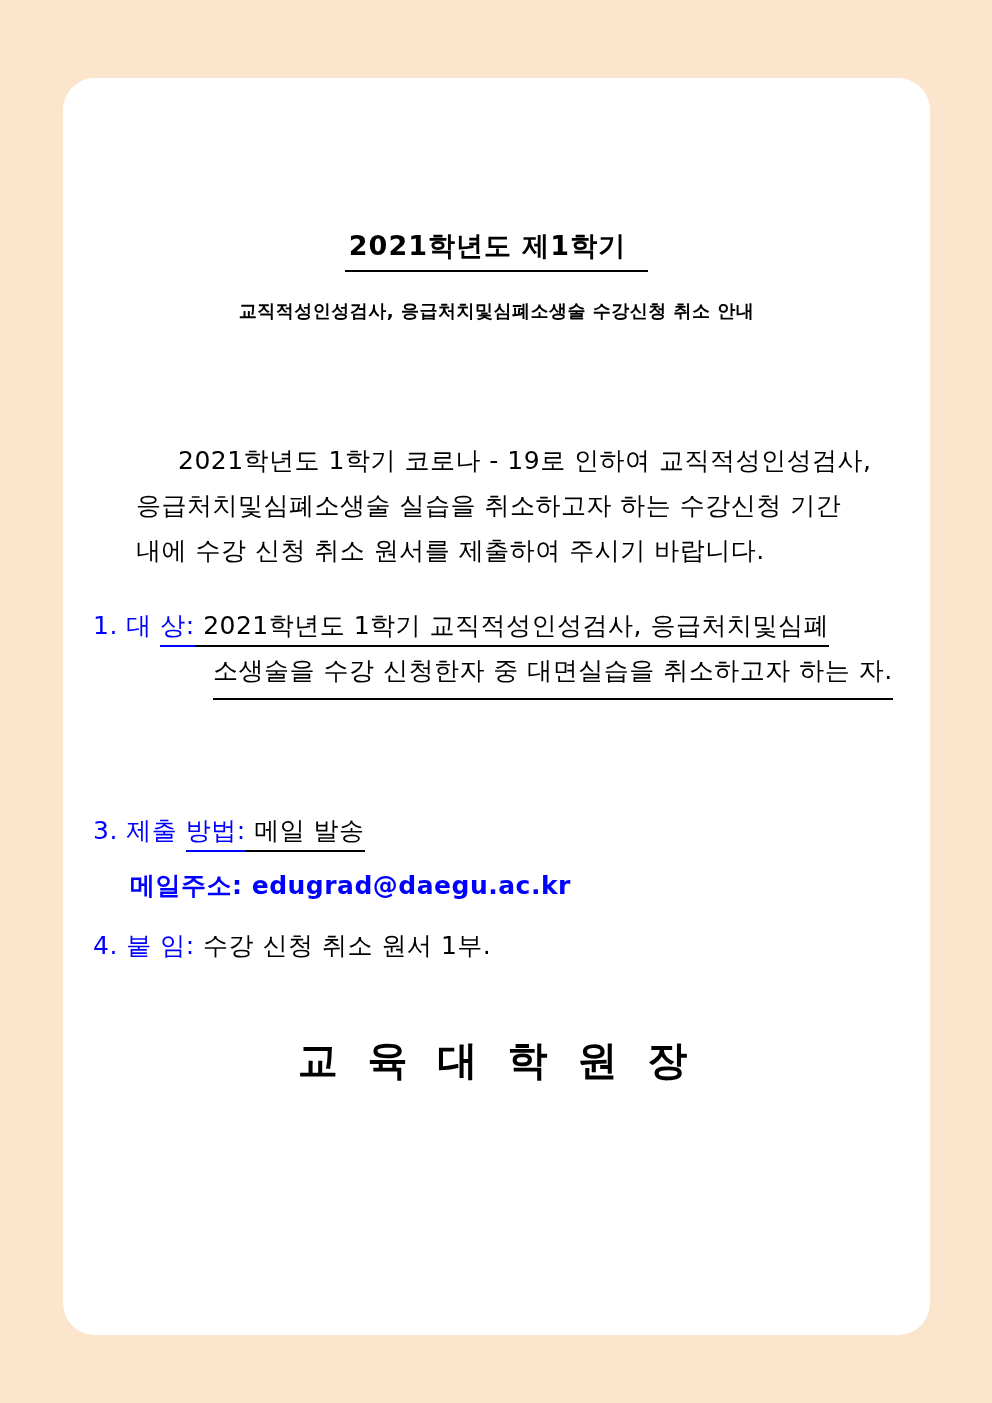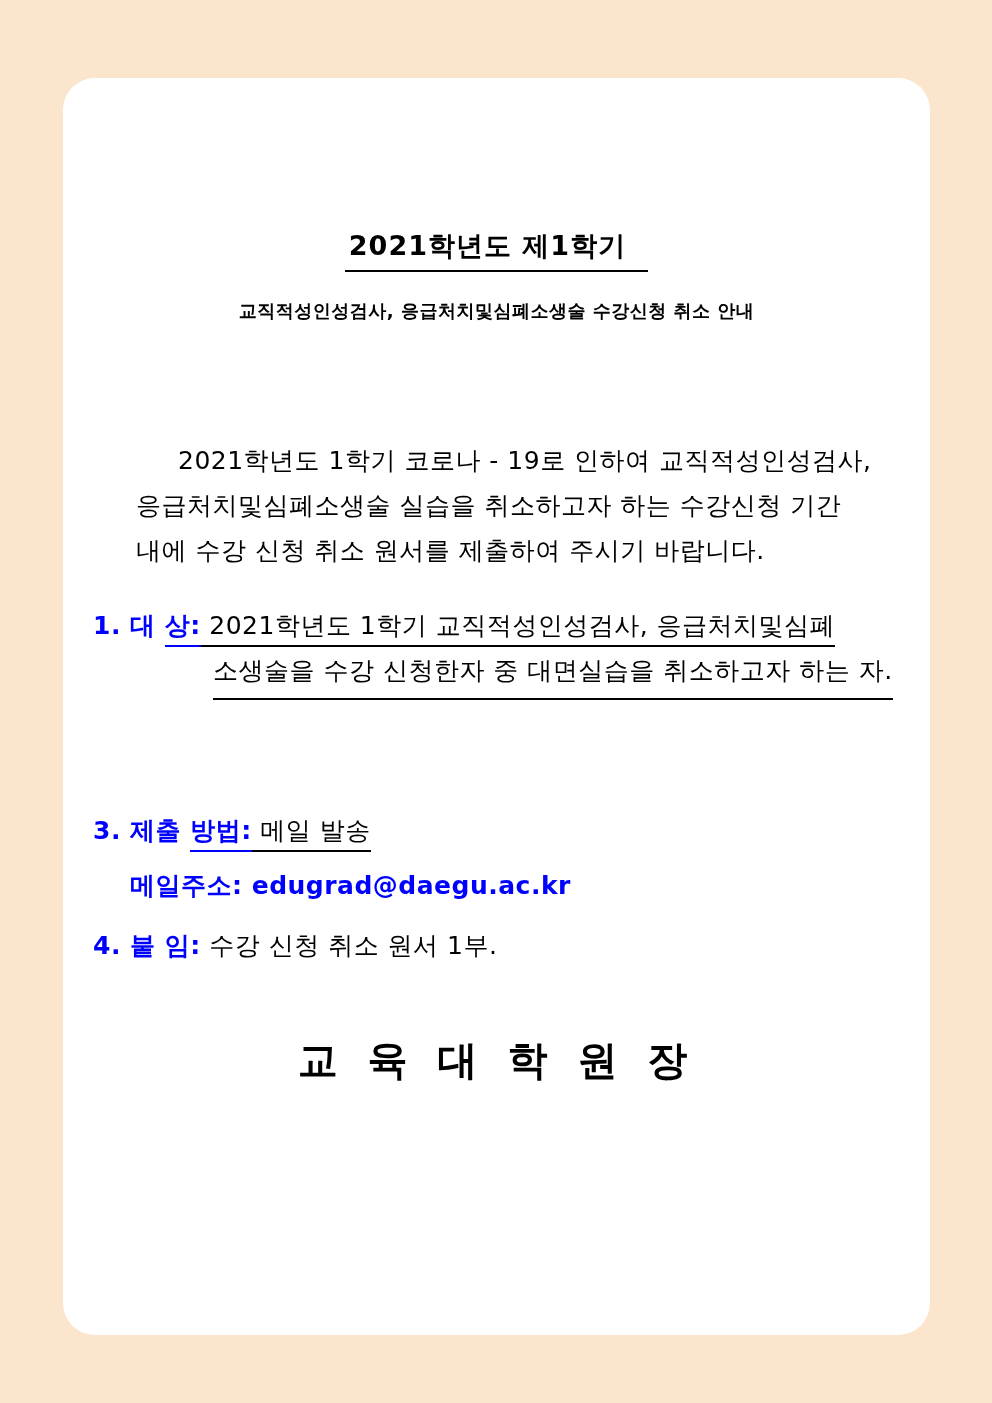--- a/index.html
+++ b/index.html
@@ -74,21 +74,21 @@
   }
   .intro .line1 { text-indent: 42px; }
   .item {
     position: absolute;
     left: 30px;
     font-size: 25px;
     line-height: 45px;
     letter-spacing: 0.5px;
     white-space: nowrap;
   }
-  .item .num { color: var(--accent); font-weight: bold; }
+  .item .num { color: var(--accent); font-weight: normal; }
   .item .num.u { border-bottom-color: var(--accent); }
   .item-1 { top: 525px; }
   .item-1 .cont { display: block; margin-left: 120px; }
   .item-2 { top: 648px; }
   .item-3 { top: 730px; }
   .mail-line {
     display: block;
     margin-left: 37px;
     margin-top: 10px;
     color: var(--accent);

